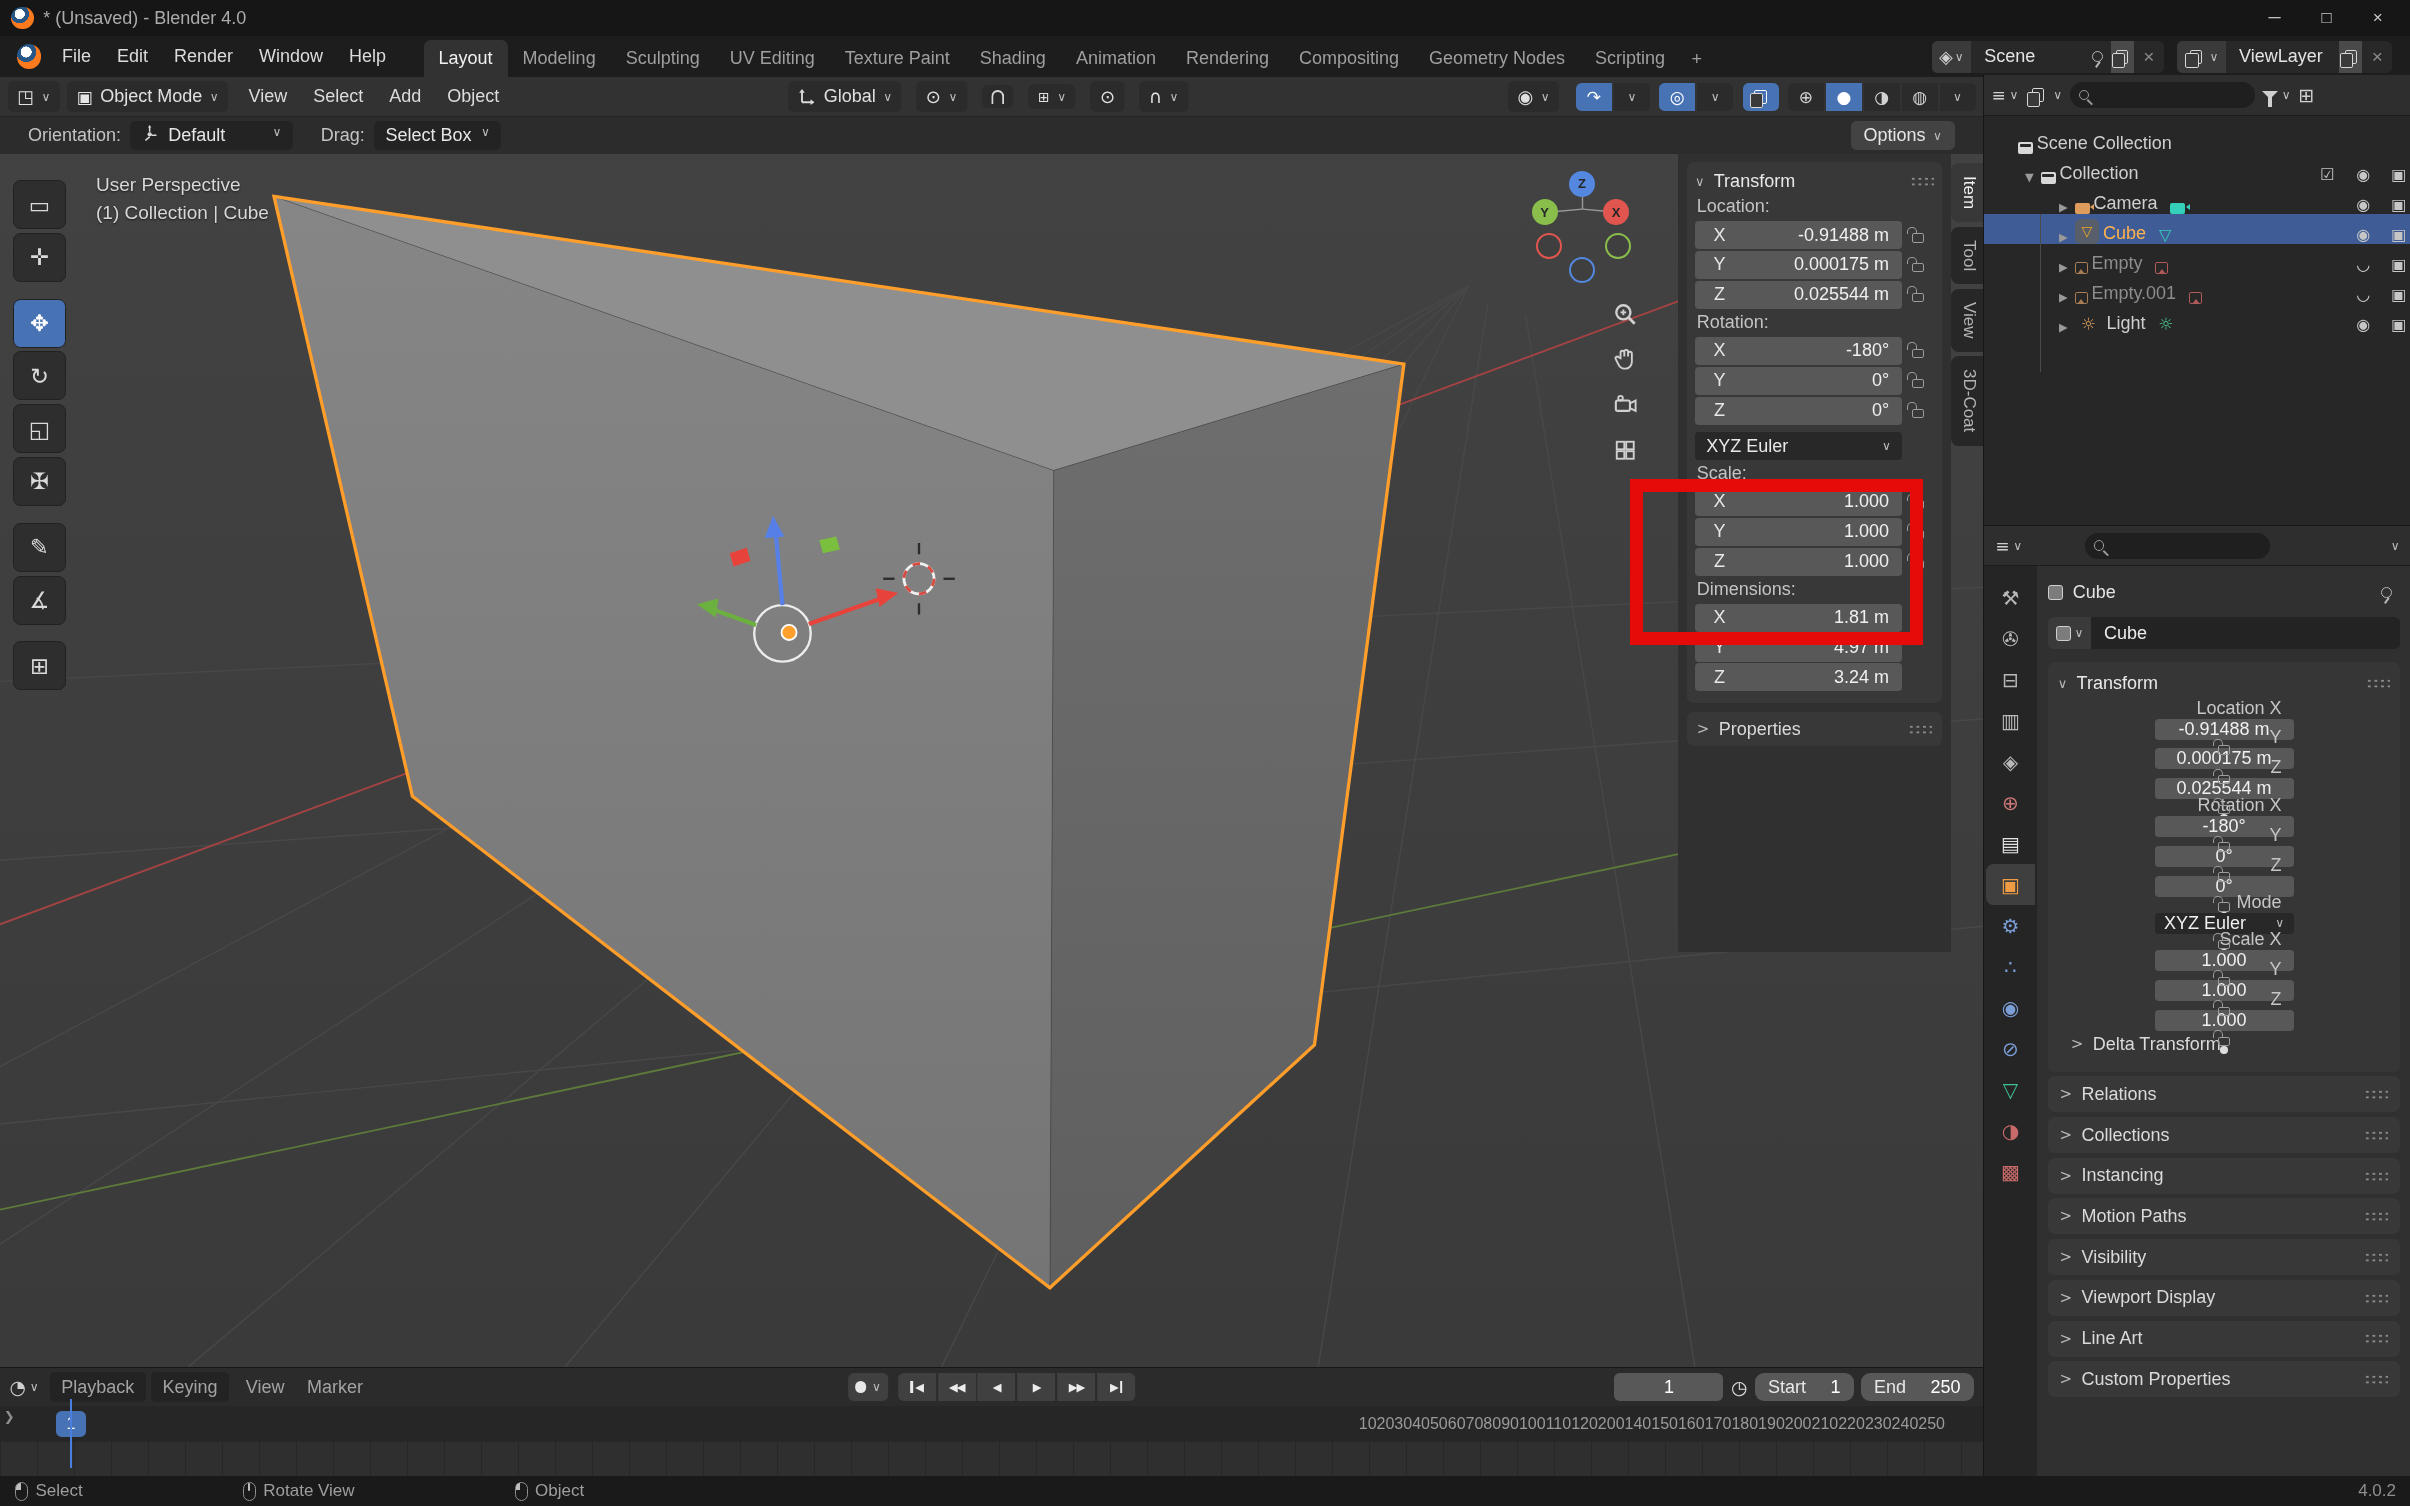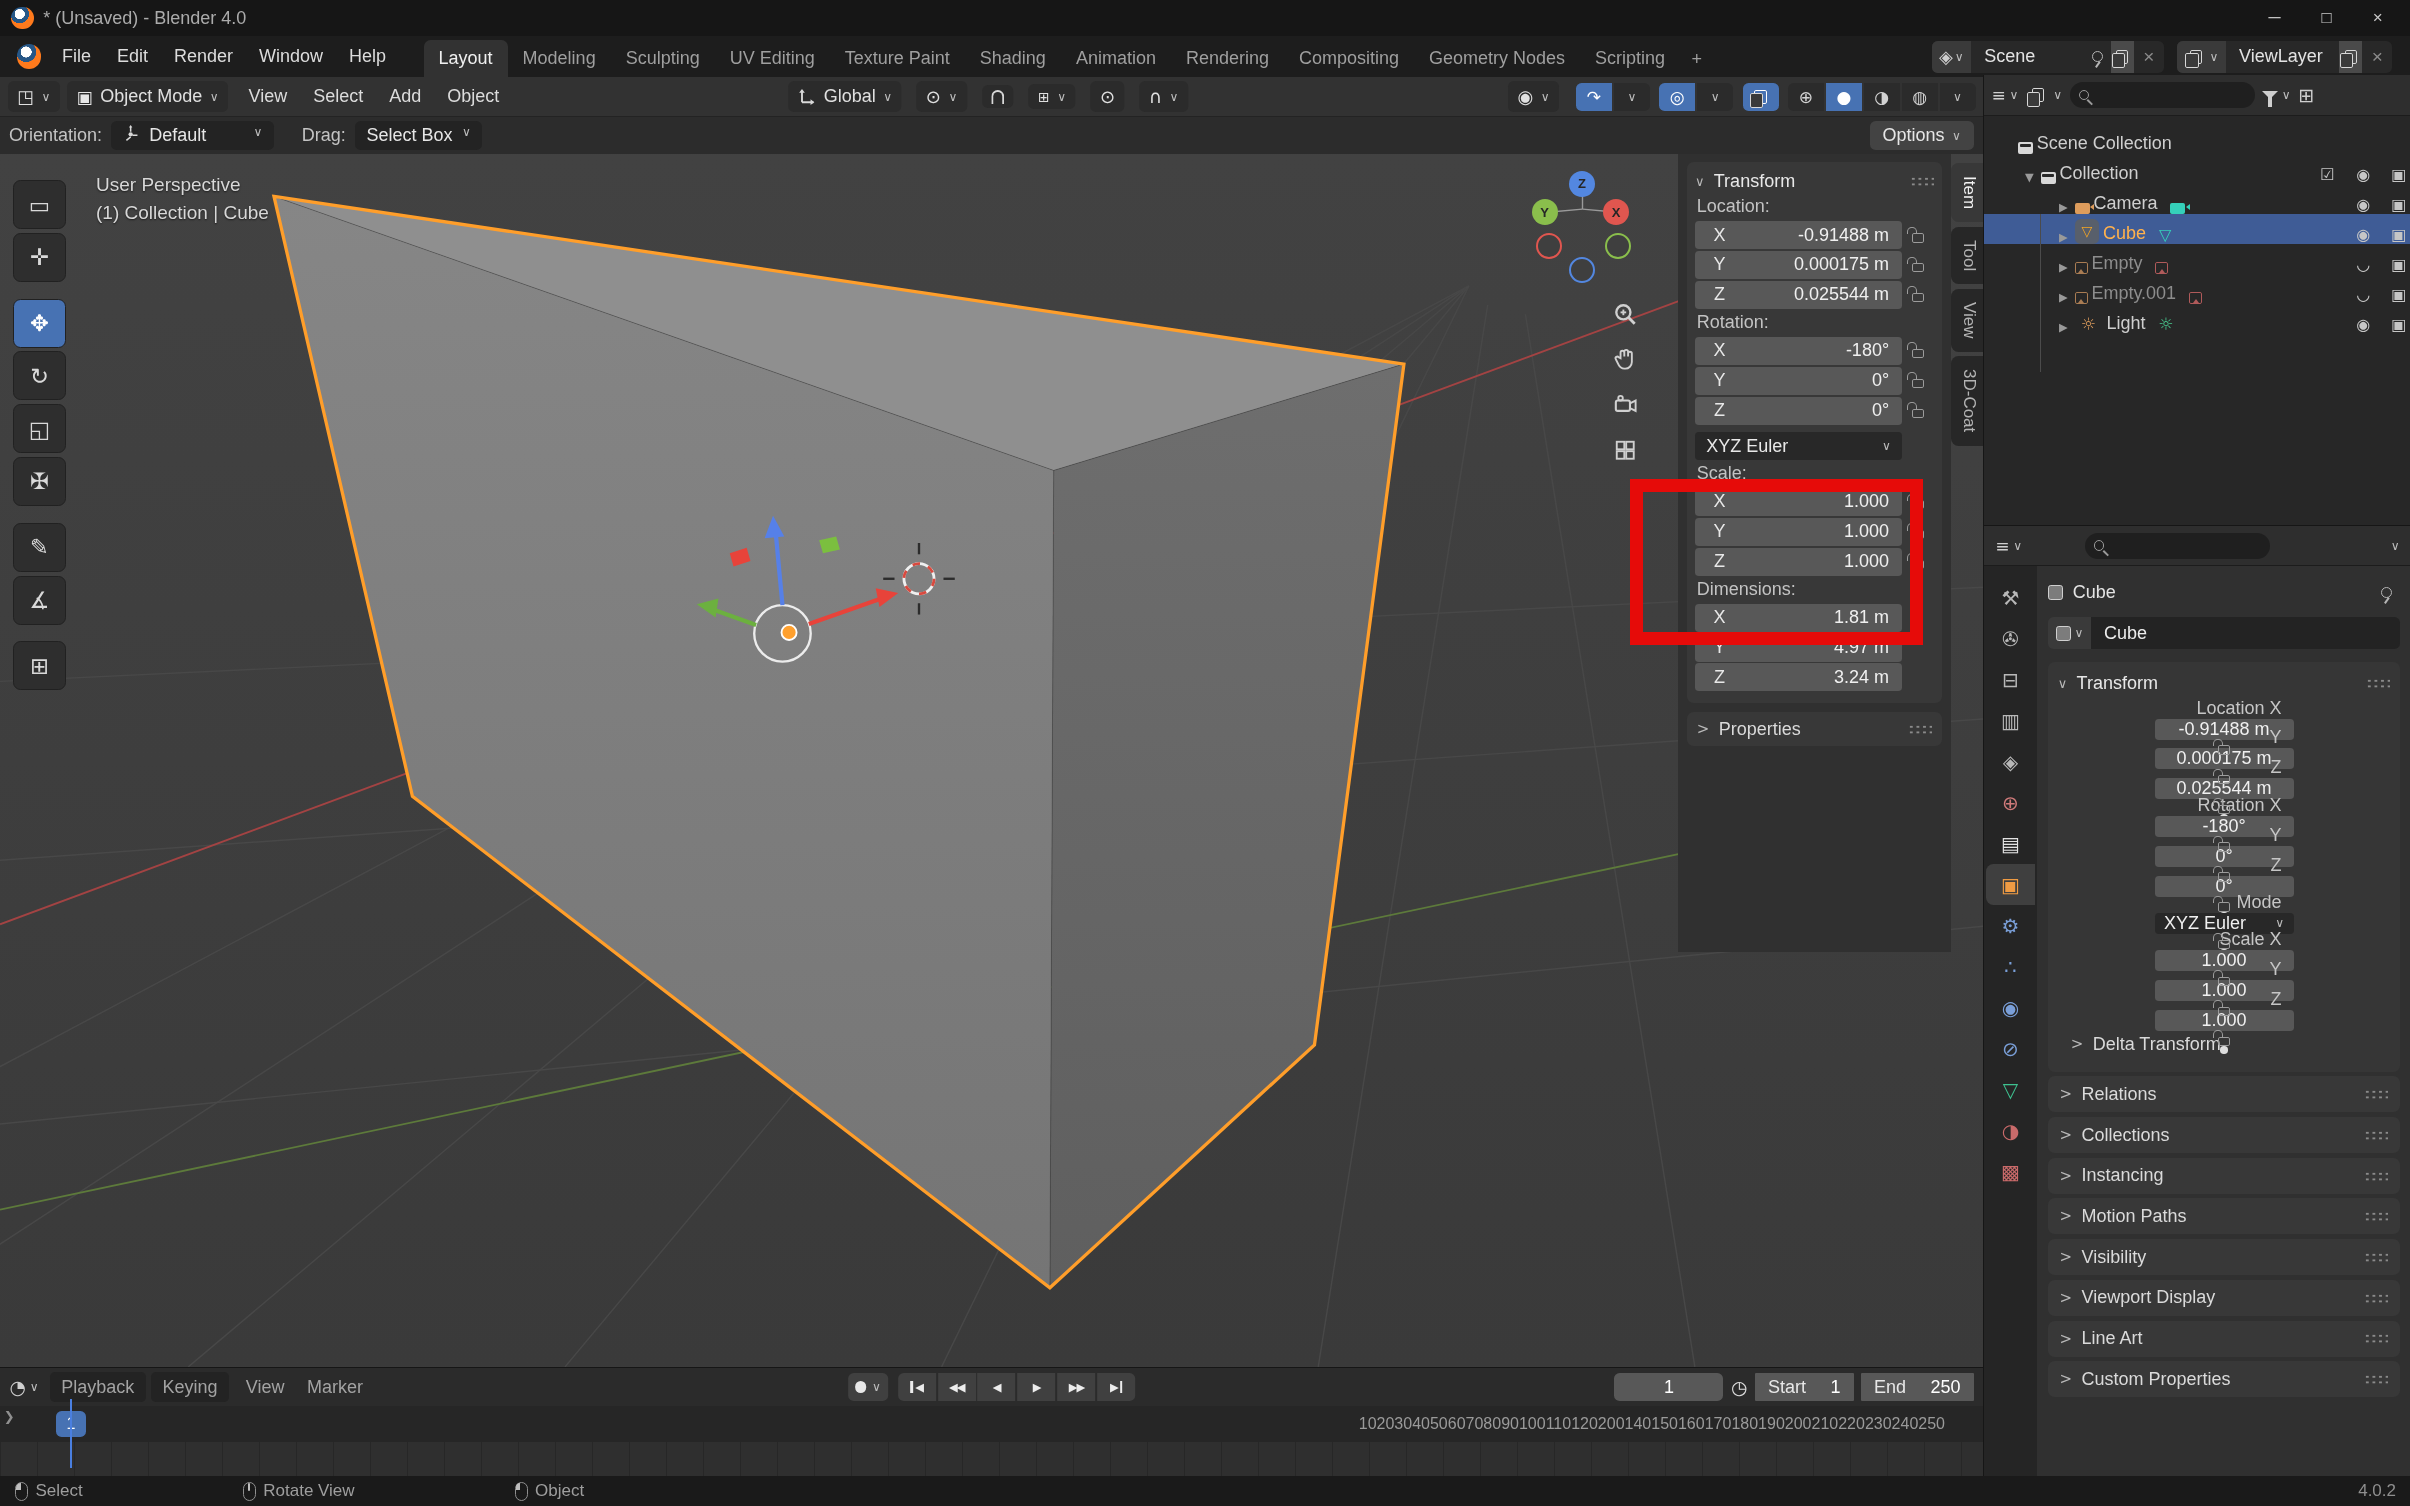--- a/index.html
+++ b/index.html
@@ -49,21 +49,21 @@
     border-radius:5.6px; color:#d2d2d2; font-size:17px; }
   .tog.on { background:#4772b3; color:#fff; }
   .tog-group { display:flex; gap:1.9px; }
   .tog-group .tog { border-radius:0; }
   .tog-group .tog:first-child { border-radius:5.6px 0 0 5.6px; }
   .tog-group .tog:last-child { border-radius:0 5.6px 5.6px 0; }
   .magnet { width:13px; height:14px; border:2.8px solid #d8d8d8; border-top:none; border-radius:0 0 7.5px 7.5px; transform:rotate(180deg); }
 
   
   .tool-settings { position:absolute; left:0; top:117px; width:1983px; height:38px; background:#2c2c2c;
-    display:flex; align-items:center; padding:0 9px; border-bottom:0.9px solid #1f1f1f; }
+    display:flex; align-items:center; padding:0 28px; border-bottom:0.9px solid #1f1f1f; }
   .ts-label { color:#c4c4c4; margin-right:9.4px; }
   .ts-select { display:flex; align-items:flex-start; gap:9.4px; background:#232323; border-radius:5.6px; padding:3.8px 11.3px; margin-right:28px; color:#e6e6e6; }
   .options-btn { margin-left:auto; background:#434343; border-radius:5.6px; padding:3.8px 13px; display:flex; gap:7.5px; align-items:center; color:#e6e6e6; }
 
   
   .viewport { position:absolute; left:0; top:154px; width:1983px; height:1213px; background:#3d3d3d; overflow:hidden; }
   .vp-text { position:absolute; left:96px; top:17px; color:#d8d8d8; text-shadow:0 0.9px 1.9px rgba(0,0,0,.6); line-height:28px; font-size:19px; }
 
   .left-toolbar { position:absolute; left:13px; top:26px; display:flex; flex-direction:column; gap:3.8px; }
   .tool-btn { width:53px; height:49px; background:rgba(45,45,45,.92); border:0.9px solid #212121; border-radius:7.5px;
@@ -184,21 +184,21 @@
   .rec-dot { width:11.3px; height:11.3px; border-radius:50%; background:#e8e8e8; }
   .transport { display:flex; gap:1.9px; }
   .tp-btn { width:38px; height:28px; background:#404040; color:#ececec; display:flex; align-items:center; justify-content:center;
     font-size:11.3px; letter-spacing:-0.9px; font-family:"DejaVu Sans",sans-serif; }
   .tp-btn:first-child { border-radius:5.6px 0 0 5.6px; } .tp-btn:last-child { border-radius:0 5.6px 5.6px 0; }
   .tp-btn.bar-left::before { content:""; width:2.8px; height:11.3px; background:#ececec; margin-right:1.9px; }
   .tp-btn.bar-right::after { content:""; width:2.8px; height:11.3px; background:#ececec; margin-left:1.9px; }
   .tl-right { margin-left:auto; display:flex; align-items:center; gap:7.5px; }
   .frame-field { width:109px; height:28px; background:#585858; border-radius:5.6px; display:flex; align-items:center; justify-content:center; color:#fff; }
   .clock-icon { font-family:"DejaVu Sans",sans-serif; color:#dcdcdc; font-size:19px; }
-  .range-field { height:28px; background:#585858; border-radius:1px; display:flex; align-items:center; padding:4px 13px; gap:24.5px; color:#fff; }
+  .range-field { height:28px; background:#585858; border-radius:9px; display:flex; align-items:center; padding:4px 13px; gap:24.5px; color:#fff; }
   .range-field .rlabel { color:#e8e8e8; }
   .tl-ruler { position:relative; height:36px; background:#262626; }
   .ticks { position:absolute; left:113px; right:38px; top:0; height:100%; display:flex; justify-content:flex-end; align-items:center; color:#9a9a9a; font-size:16px; }
   .cur-frame { position:absolute; left:56px; top:4.7px; width:30px; height:26px; background:#4772b3; border-radius:5.6px;
     color:#fff; display:flex; align-items:center; justify-content:center; font-size:16px; }
   .playhead { position:absolute; left:70px; top:31px; width:1.9px; height:69px; background:#4a7fe0; z-index:5; }
   .tl-track { position:relative; height:36px; background:#2f2f2f;
     background-image:repeating-linear-gradient(90deg, rgba(0,0,0,.18) 0 0.9px, transparent 0.9px 37px); }
   .tl-expander { position:absolute; left:3.8px; top:41px; color:#8f8f8f; font-size:13px; }
 

